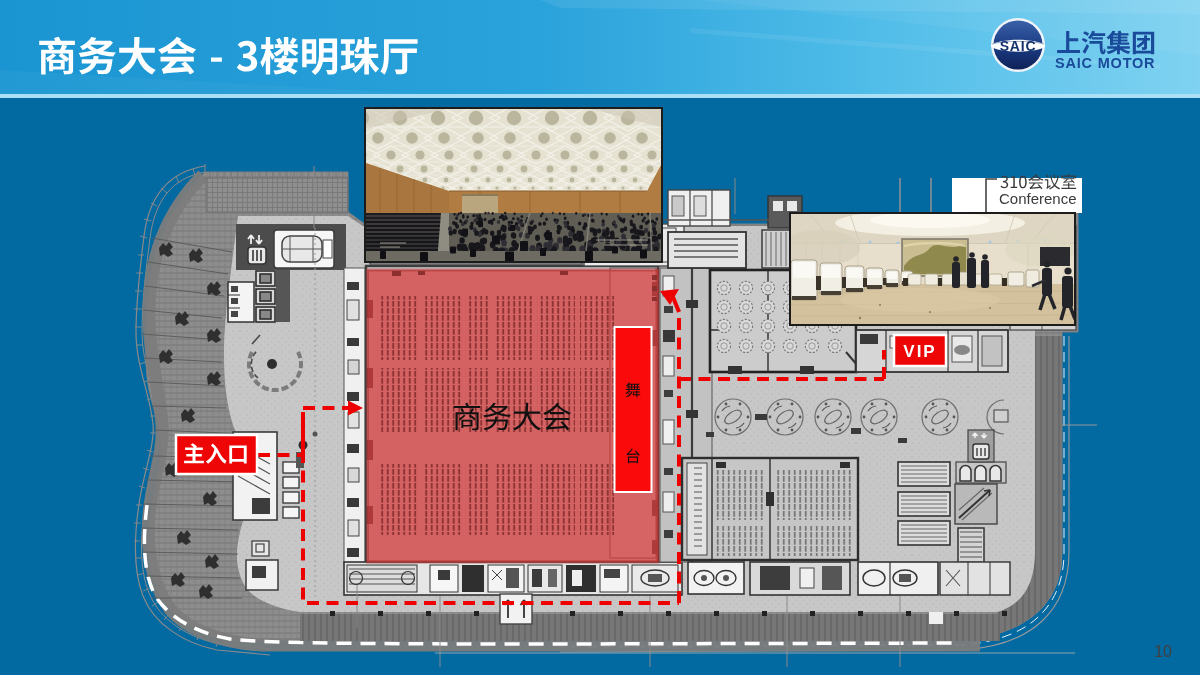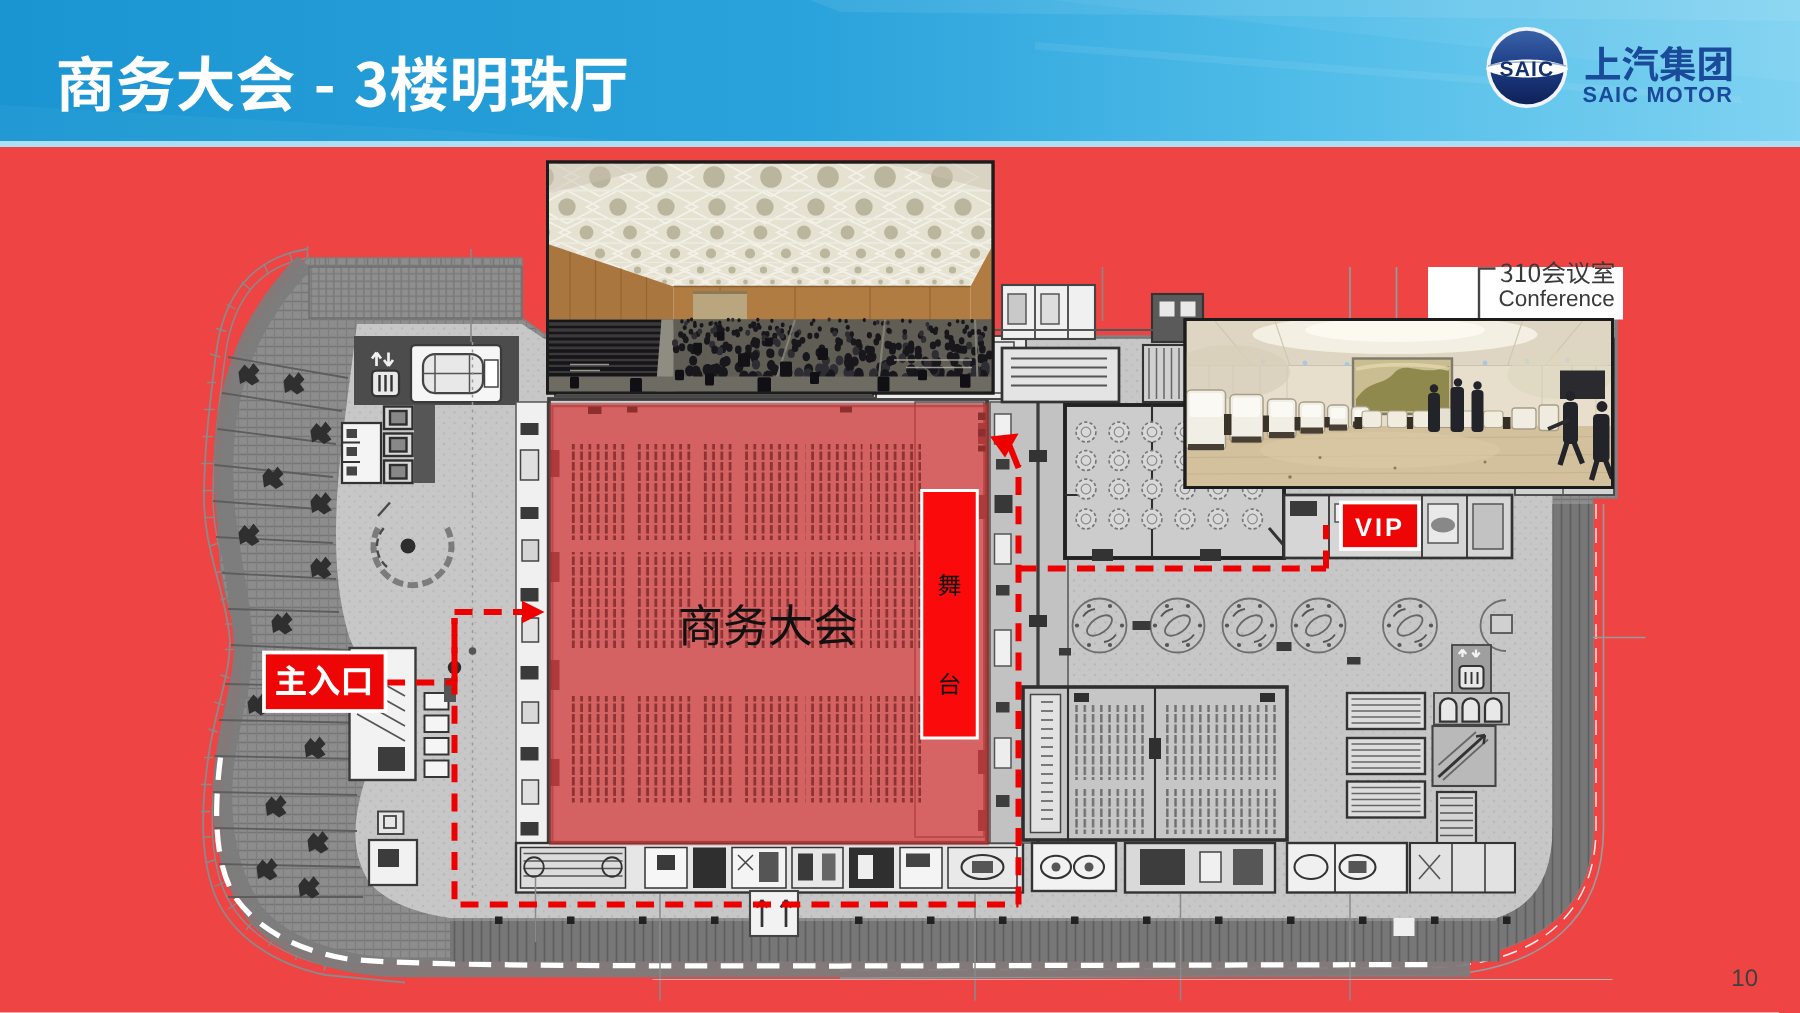--- a/index.html
+++ b/index.html
@@ -1,15 +1,15 @@
 <!DOCTYPE html>
 <html><head><meta charset="utf-8">
 <style>
 html,body{margin:0;padding:0;background:#ffffff;}
-#slide{position:relative;width:1200px;height:675px;overflow:hidden;background:#ef4444;
+#slide{position:relative;width:1200px;height:675px;overflow:hidden;background:#0369a1;
 font-family:"Liberation Sans",sans-serif;}
 svg{display:block;}
 </style></head>
 <body>
 <div id="slide">
 <svg width="1200" height="675" viewBox="0 0 1200 675">
 <defs>
 <linearGradient id="hdr" x1="0" y1="0" x2="1" y2="0">
  <stop offset="0" stop-color="#1b95d2"></stop>
           <stop offset="0.45" stop-color="#2aa2db"></stop>

